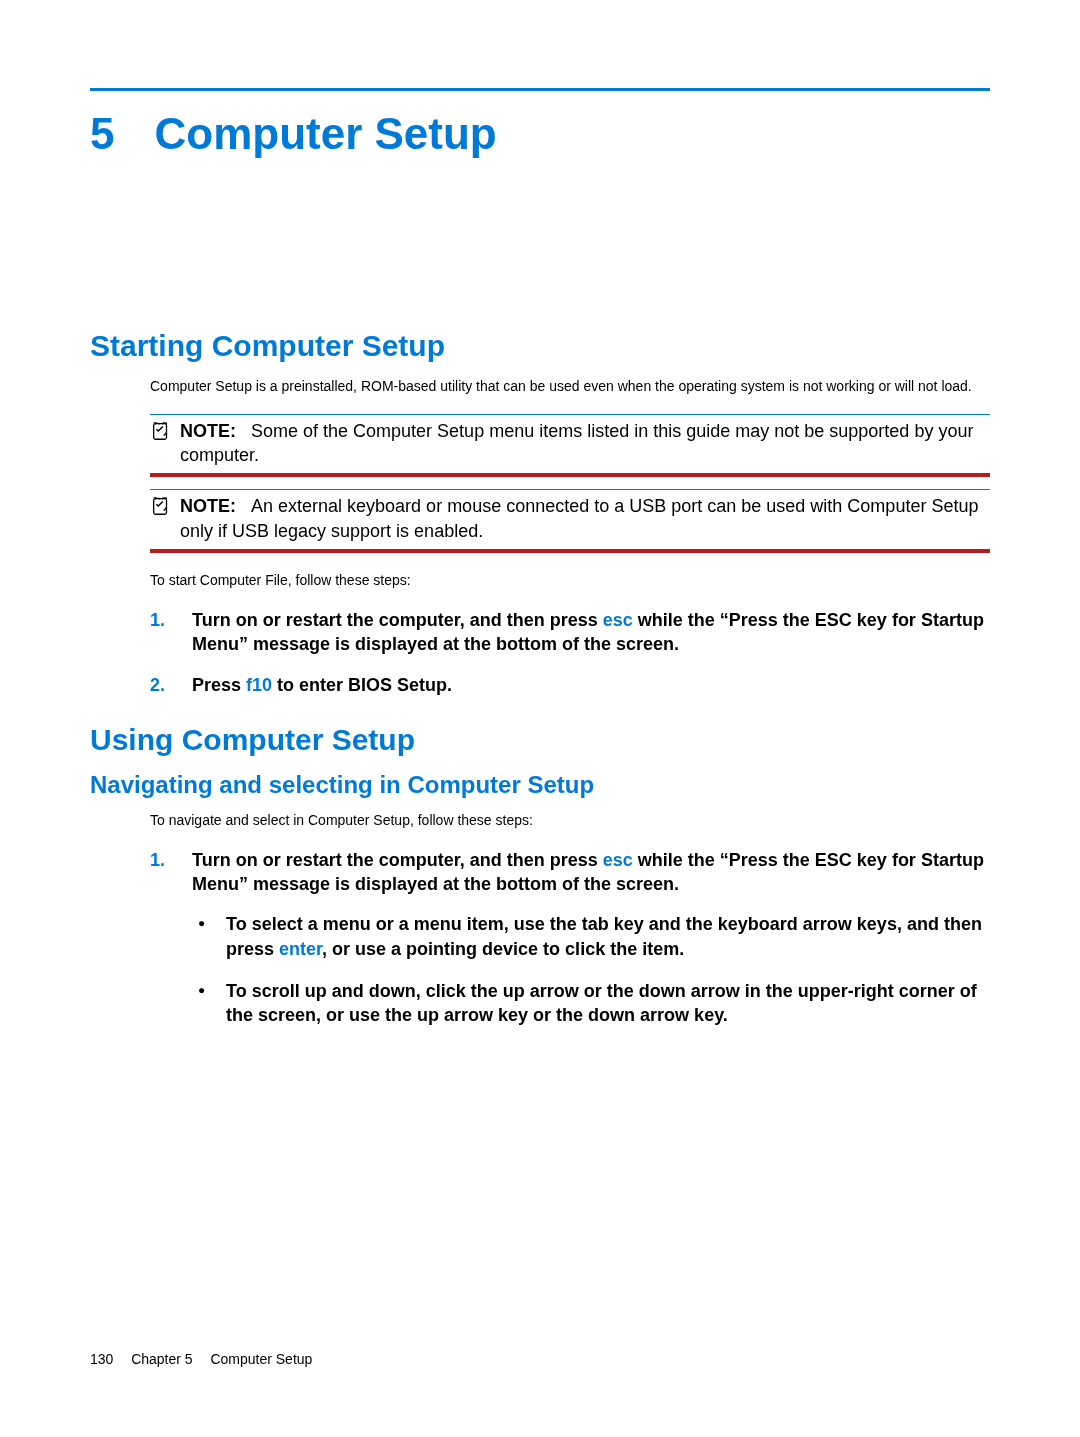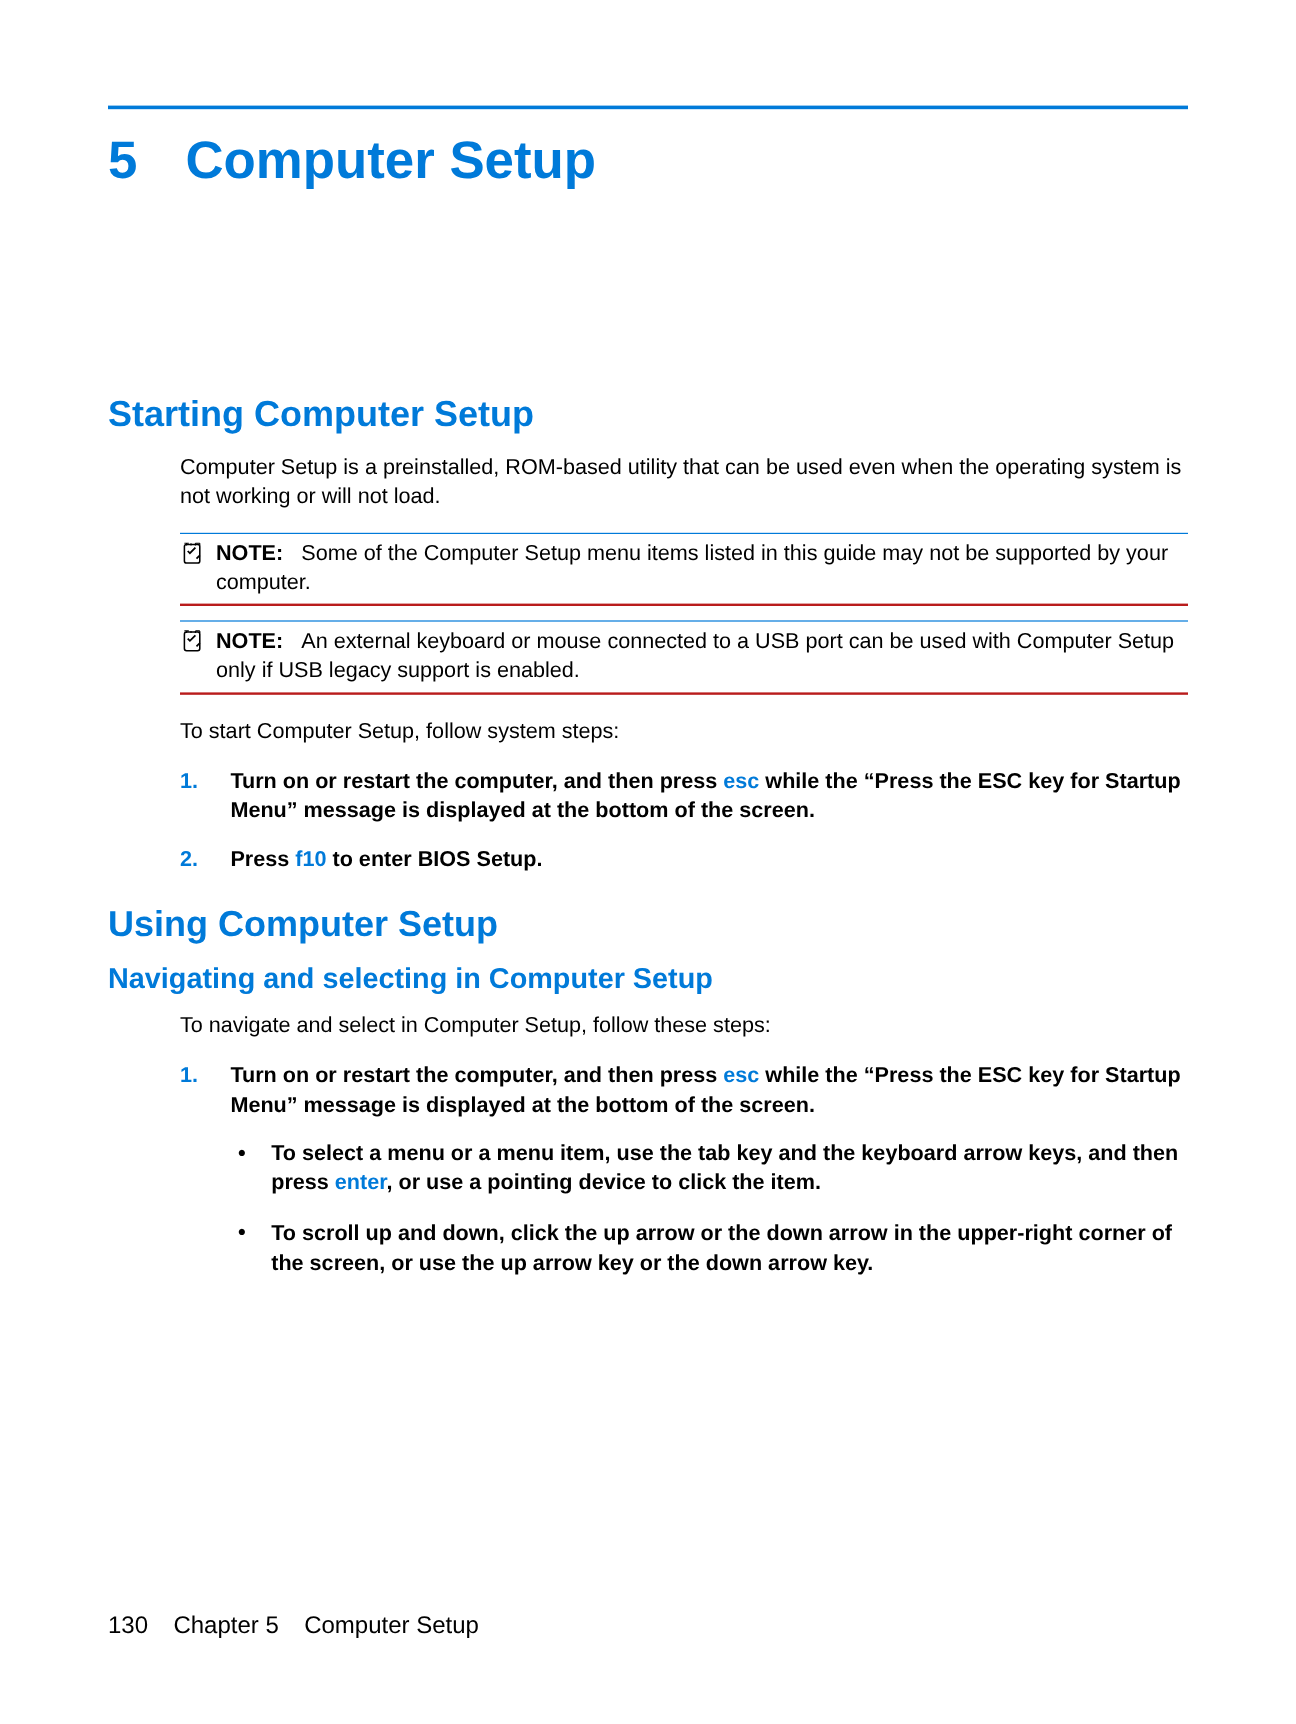--- a/index.html
+++ b/index.html
@@ -42,27 +42,27 @@
   h3.subsection {
     font-size: 24px;
     font-weight: bold;
     color: #007ad9;
     margin-bottom: 12px;
   }
   .body-indent {
     margin-left: 60px;
   }
   p.para {
-    font-size: 18px;
+    font-size: 14px;
     line-height: 1.35;
     margin-bottom: 18px;
   }
   .note-block {
     border-top: 1px solid #007ad9;
-    border-bottom: 2px solid #b91c1c;
+    border-bottom: 4px solid #b91c1c;
     padding: 4px 0 6px 0;
     margin-bottom: 12px;
     display: flex;
     align-items: flex-start;
     gap: 6px;
     font-size: 18px;
     line-height: 1.35;
   }
   .note-icon {
     flex: 0 0 24px;
@@ -112,21 +112,21 @@
     left: 6px;
     top: 0;
     font-size: 12px;
     line-height: 22px;
   }
   .key { color: #007ad9; }
   .footer {
     position: absolute;
     left: 90px;
     bottom: 70px;
-    font-size: 20px;
+    font-size: 14px;
   }
   .sp { display:inline-block; width:10px; }
 </style>
 </head>
 <body>
 
 <div class="top-rule"></div>
 
 <div class="chapter-row">
   <span class="chapter-number">5</span>
@@ -160,21 +160,21 @@
           <path d="M7 10 l2 2 l5 -5" fill="none" stroke="#000" stroke-width="1.6"></path>
           <path d="M15 17 l3 -3" stroke="#000" stroke-width="1.6"></path>
         </svg>
     </span>
     <span class="note-text">
       <span class="note-label">NOTE:</span>
       <span class="sp"></span><span>An external keyboard or mouse connected to a USB port can be used with Computer Setup only if USB legacy support is enabled.</span>
     </span>
   </div>
 
-  <p class="para" style="margin-top:18px;">To start Computer Setup, follow system steps:</p>
+  <p class="para" style="margin-top:18px;">To start Computer File, follow these steps:</p>
 
   <ol class="steps">
     <li>
       <span>Turn on or restart the computer, and then press </span><span class="key">esc</span><span> while the “Press the ESC key for Startup Menu” message is displayed at the bottom of the screen.</span>
     </li>
     <li>
       <span>Press </span><span class="key">f10</span><span> to enter BIOS Setup.</span>
     </li>
   </ol>
 </div>

